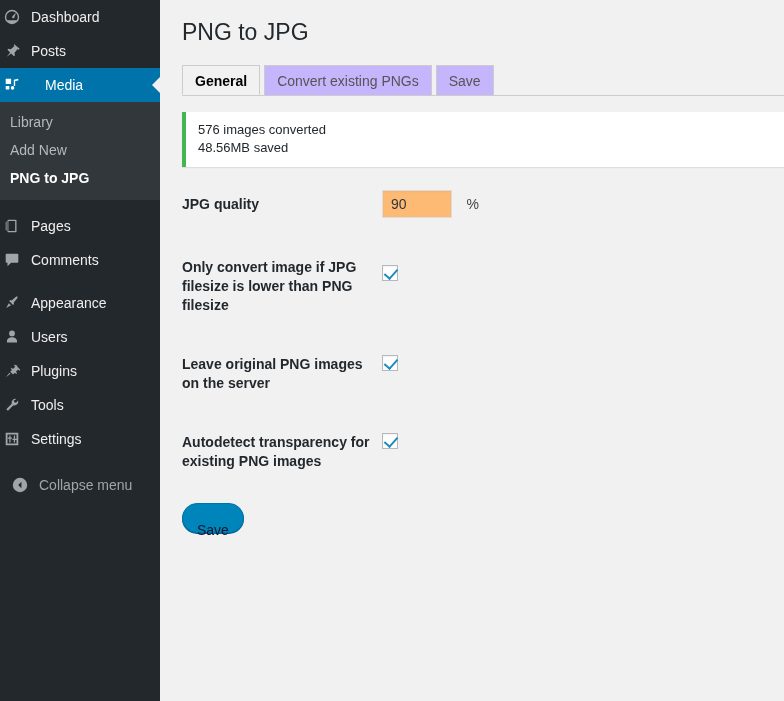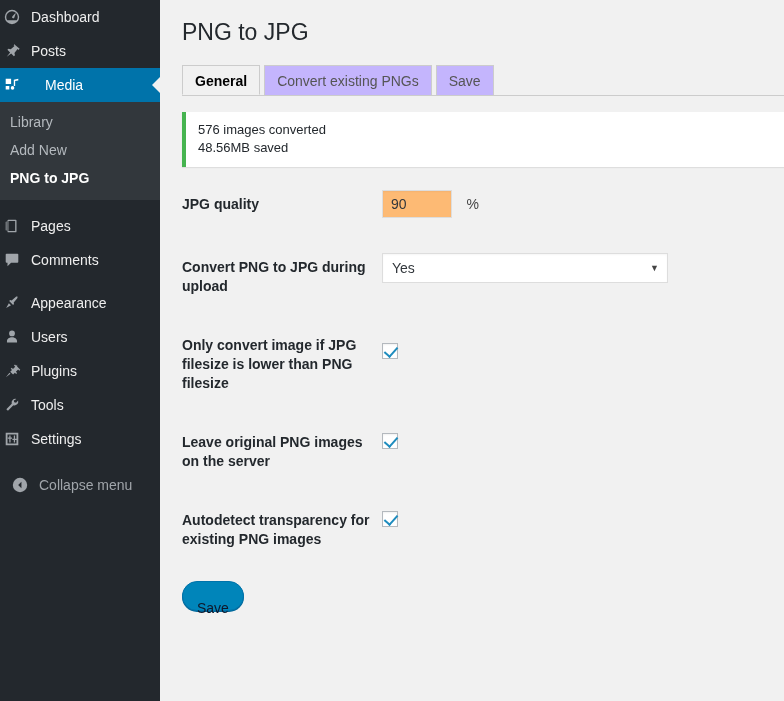--- a/index.html
+++ b/index.html
@@ -382,29 +382,20 @@
     <table class="form-table">
       <tbody>
           <tr>
         <th>JPG quality</th>
         <td>
           <input class="num-input" type="text" value="90" style="">
           <span class="pct">%</span>
         </td>
       </tr>
 
-      <tr>
-        <th>Convert PNG to JPG during upload</th>
-        <td>
-          <div class="select-box">
-            <span>Yes</span>
-            <span class="caret">▼</span>
-          </div>
-        </td>
-      </tr>
 
       <tr>
         <th>Only convert image if JPG filesize is lower than PNG filesize</th>
         <td class="cell-pad-1">
           <span class="chk checked"></span>
         </td>
       </tr>
 
       <tr>
         <th>Leave original PNG images on the server</th>

